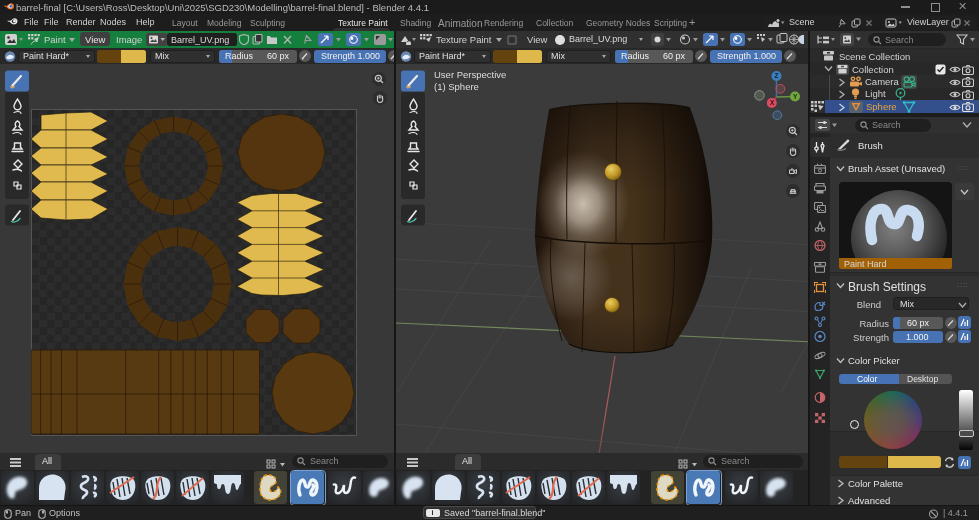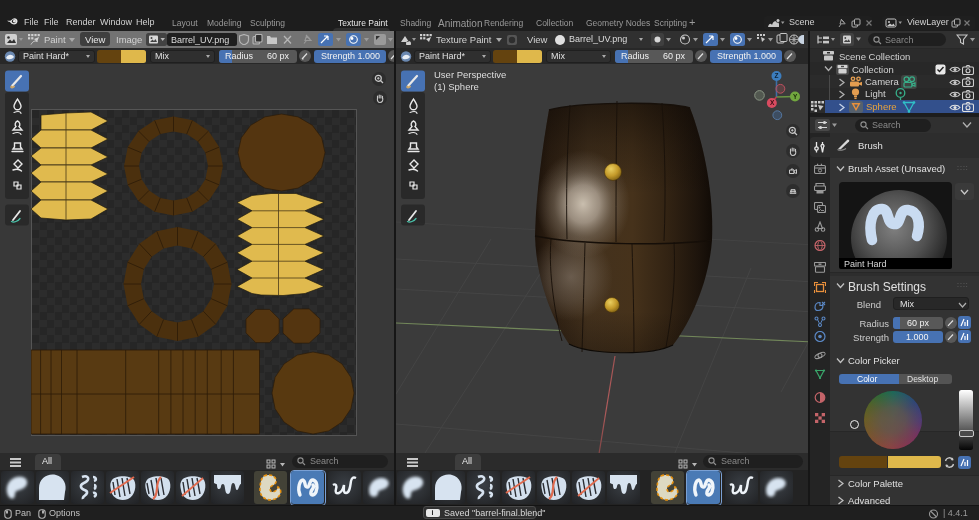--- a/index.html
+++ b/index.html
@@ -73,32 +73,44 @@
       <path d="M5,14 C8,12 9,15 8,18 C7,21 8,23 11,22 C14,21 15,18 16,14 C16,18 15,22 18,22 C21,22 22,18 23,10 C24,6 26,6 28,7" stroke="#eef3f8" stroke-width="2.4" fill="none"></path>
     </symbol>
     <symbol id="b11" viewBox="0 0 33 33">
       <rect width="33" height="33" rx="3" fill="url(#thbg)"></rect>
       <path d="M7,24 C4,16 9,8 17,7 C25,6 28,12 24,16 C20,20 15,18 15,22 C15,26 10,27 7,24 Z" fill="#d7e3f0" filter="url(#soft1)"></path>
     </symbol>
     </defs>
 </svg>
 <div id="root">
 
+  <div class="abs" style="left:0;top:0;width:979px;height:14px;background:#1b1b1b;">
+    <svg class="abs" style="left:3px;top:2px" width="11" height="11" viewBox="0 0 24 24">
+      <path fill="#f5792a" d="M7 10 L14 4 C18 1 24 4 24 9 C24 14 19 17 14 16 C10 15 8 12 7 10 Z"></path>
+      <circle cx="16" cy="9.5" r="4.2" fill="#fff"></circle>
+      <circle cx="17" cy="9.5" r="3.2" fill="#2b6fd0"></circle>
+      <path fill="#f5792a" d="M1 8 L10 8 L6 11 Z"></path>
+    </svg>
+    <div class="abs txt" style="left:16px;top:1.5px;font-size:9.5px;color:#bdbdbd">barrel-final [C:\Users\Ross\Desktop\Uni\2025\SGD230\Modelling\barrel-final.blend] - Blender 4.4.1</div>
+    <div class="abs" style="left:901px;top:6px;width:9px;height:1.5px;background:#8f8f8f"></div>
+    <div class="abs" style="left:931px;top:2.5px;width:7px;height:7px;border:1.2px solid #8f8f8f"></div>
+    <div class="abs" style="left:958px;top:1px;color:#8f8f8f;font-size:11px;line-height:11px">✕</div>
+  </div>
 
   <div class="abs" style="left:0;top:14px;width:979px;height:17px;background:#1d1d1d;">
     <svg class="abs" style="left:6px;top:3px" width="12" height="11" viewBox="0 0 24 24">
       <path fill="#e7e7e7" d="M7 10 L14 4 C18 1 24 4 24 9 C24 14 19 17 14 16 C10 15 8 12 7 10 Z"></path>
       <circle cx="16" cy="9.5" r="4.2" fill="#1d1d1d"></circle>
       <circle cx="17.2" cy="9" r="3" fill="#e7e7e7"></circle>
       <path fill="#e7e7e7" d="M1 8 L10 8 L6 11 Z"></path>
     </svg>
     <div class="abs txt" style="left:24px;top:3px;font-size:9px">File</div>
     <div class="abs txt" style="left:44px;top:3px;font-size:9px">File</div>
     <div class="abs txt" style="left:66px;top:3px;font-size:9px">Render</div>
-    <div class="abs txt" style="left:100px;top:3px;font-size:9px">Window</div>
+    <div class="abs txt" style="left:100px;top:3px;font-size:9px">Nodes</div>
     <div class="abs txt" style="left:136px;top:3px;font-size:9px">Help</div>
 
     <div class="abs txt dim" style="left:172px;top:3.5px;font-size:8.5px">Layout</div>
     <div class="abs txt dim" style="left:207px;top:3.5px;font-size:8.5px">Modeling</div>
     <div class="abs txt dim" style="left:250px;top:3.5px;font-size:8.5px">Sculpting</div>
     <div class="abs txt dim" style="left:292px;top:21px;font-size:11px">UV Editing</div>
     <div class="abs" style="left:333px;top:14px;width:57px;height:17px;background:#303030;border-radius:4px 4px 0 0;"></div>
     <div class="abs txt" style="left:338px;top:3.5px;font-size:8.5px;color:#e8e8e8">Texture Paint</div>
     <div class="abs txt dim" style="left:400px;top:3.5px;font-size:8.5px">Shading</div>
     <div class="abs txt dim" style="left:438px;top:3.5px;font-size:10px">Animation</div>
@@ -139,21 +151,21 @@
           <rect x="3.5" y="1" width="5.5" height="6" rx="1" fill="#1f1f1f" stroke="#b0b0b0" stroke-width="1"></rect>
         </svg>
       <svg class="abs" style="left:81px;top:3px" width="8" height="8" viewBox="0 0 8 8">
           <path d="M1.5,1.5 L6.5,6.5 M6.5,1.5 L1.5,6.5" stroke="#787878" stroke-width="1.2"></path>
         </svg>
     </div>
   </div>
 
   <div id="uvwrap" class="abs" style="left:0;top:31px;width:394px;height:474px;">
 
-    <div class="abs" style="left:0;top:0;width:394px;height:17px;background:#737373;">
+    <div class="abs" style="left:0;top:0;width:394px;height:17px;background:#15803d;">
       <svg class="abs" style="left:5px;top:3px" width="19" height="11" viewBox="0 0 19 11">
         <rect x="0" y="0" width="12" height="11" rx="2" fill="#d0d0d0"></rect>
         <circle cx="3.5" cy="3.5" r="1.3" fill="#303030"></circle>
         <path d="M2,9 L5,5.5 L7,7.5 L9,5 L11,9 Z" fill="#303030"></path>
         <path d="M14,4 L18,4 L16,7 Z" fill="#989898"></path>
       </svg>
       <svg class="abs" style="left:28px;top:3px" width="12" height="11" viewBox="0 0 12 11">
         <g fill="#d0d0d0">
             <rect x="0" y="0" width="2.2" height="2.2"></rect>
             <rect x="3.2" y="0" width="2.2" height="2.2"></rect>
@@ -999,21 +1011,21 @@
           <path d="M1,1.5 L4.5,5.5 L8,1.5" stroke="#c0c0c0" stroke-width="1.3" fill="none"></path>
         </svg>
       <div class="abs txt" style="left:38px;top:50px;font-size:9.5px;color:#e0e0e0">Brush Asset (Unsaved)</div>
       <div class="abs" style="left:147px;top:51px;width:12px;height:8px;color:#707070;font-size:7px;letter-spacing:1px">::::</div>
       <div class="abs" style="left:29px;top:69px;width:113px;height:76px;background:#141414;border-radius:4px 4px 0 0;overflow:hidden">
         <div class="abs" style="left:12px;top:8px;width:96px;height:96px;border-radius:50%;background:radial-gradient(circle at 45% 40%,#7f7f7f,#525252 42%,#1d1d1d 78%)"></div>
         <svg class="abs" style="left:0;top:0" width="113" height="76" viewBox="0 0 113 76">
           <path d="M33,58 C29,42 33,26 43,27 C51,28 47,41 55,42 C63,43 59,27 69,28 C79,29 82,41 78,54" fill="none" stroke="#c9dbf1" stroke-width="10.5" stroke-linecap="round"></path>
         </svg>
       </div>
-      <div class="abs" style="left:29px;top:145px;width:113px;height:11px;background:#000000;border-radius:0 0 2px 2px">
+      <div class="abs" style="left:29px;top:145px;width:113px;height:11px;background:#a16207;border-radius:0 0 2px 2px">
         <div class="abs txt" style="left:5px;top:0.5px;font-size:9px;color:#d8d8d8">Paint Hard</div>
       </div>
       <div class="abs" style="left:145px;top:70px;width:19px;height:17px;background:#3a3a3a;border-radius:3px">
         <svg class="abs" style="left:5px;top:5.5px" width="9" height="7" viewBox="0 0 9 7">
             <path d="M1,1 L4.5,5 L8,1" stroke="#c8c8c8" stroke-width="1.3" fill="none"></path>
           </svg>
       </div>
 
       <div class="abs" style="left:20px;top:163px;width:149px;height:155px;background:#333333;border-bottom:1px solid #272727"></div>
       <svg class="abs" style="left:26px;top:169px" width="9" height="7" viewBox="0 0 9 7">

